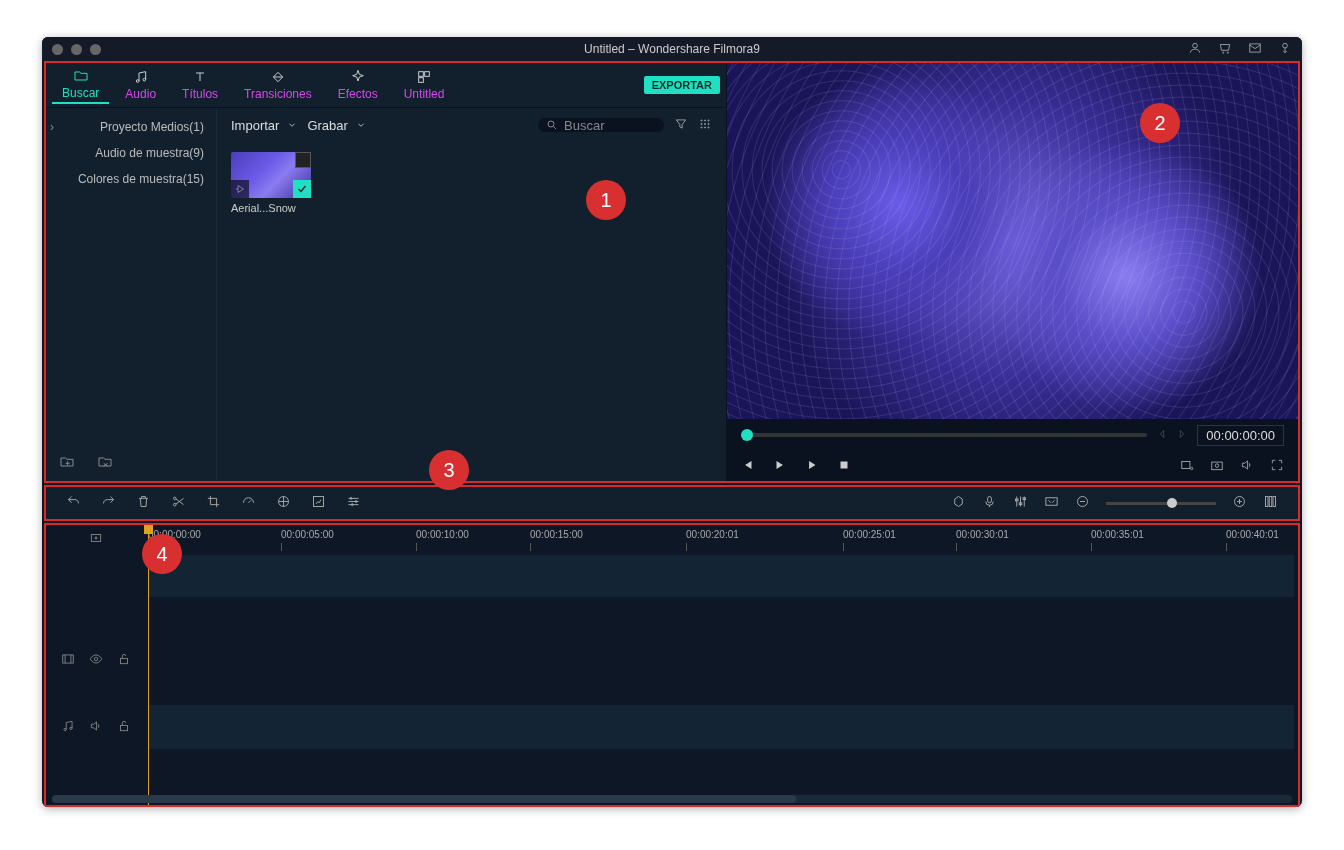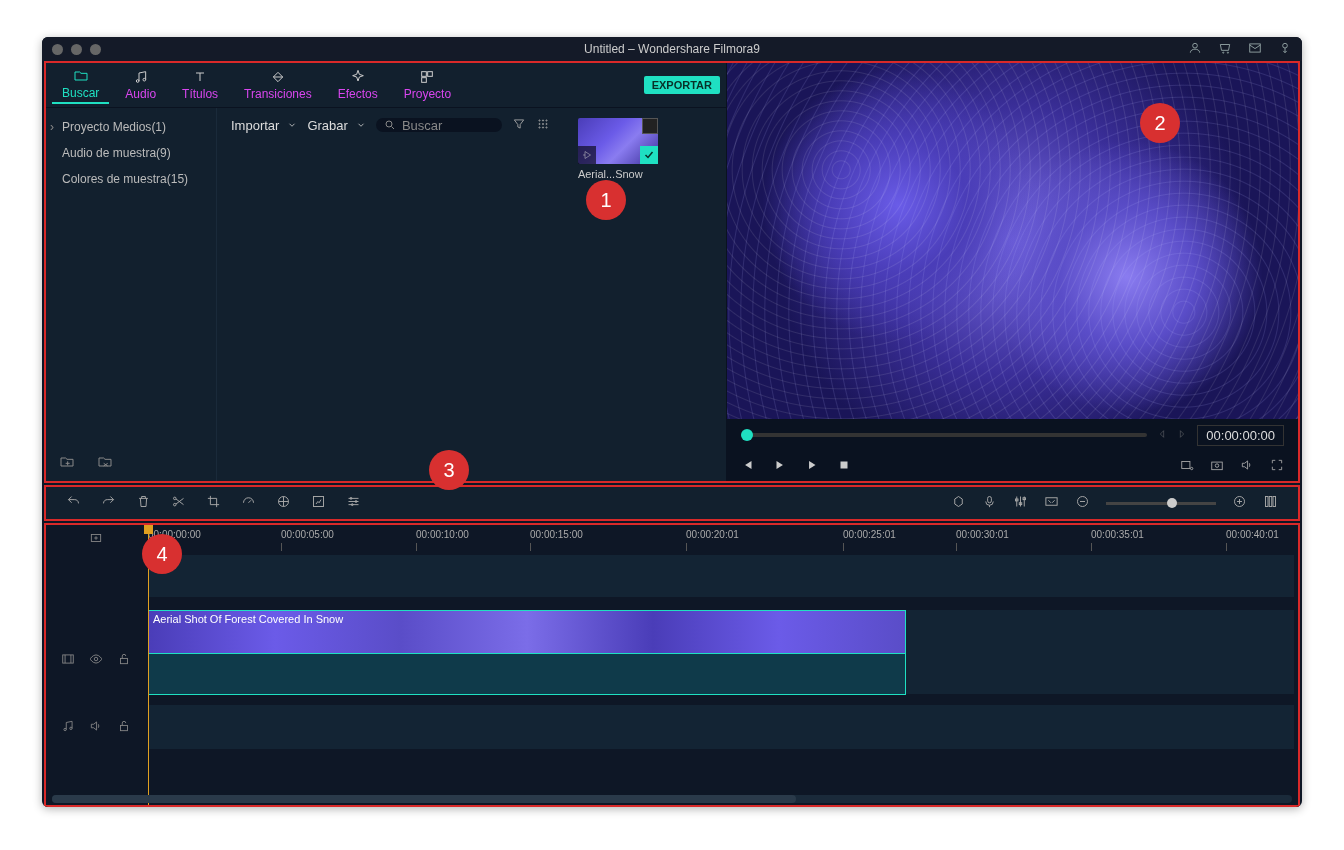--- a/index.html
+++ b/index.html
@@ -13,25 +13,25 @@
 .upper{display:flex;height:418px;border:2px solid #d92929;margin:0 2px}
 .left{width:680px;background:#12202e;display:flex;flex-direction:column;border-right:1px solid #0a1220}
 .tabs{height:44px;display:flex;align-items:center;padding:0 6px;gap:6px;border-bottom:1px solid #0a1220;position:relative}
 .tab{display:flex;flex-direction:column;align-items:center;padding:2px 10px;color:#d946ef;font-size:12px;cursor:pointer}
 .tab.active{color:#1fe0c2;border-bottom:2px solid #1fe0c2}
 .tab svg{width:16px;height:16px;stroke:#ccc;fill:none;stroke-width:1.5;margin-bottom:2px}
 .tab.active svg{stroke:#1fe0c2}
 .export{margin-left:auto;background:#1fe0c2;color:#083028;font-size:11px;padding:3px 8px;border-radius:2px;font-weight:600}
 .body{flex:1;display:flex}
 .sidebar{width:170px;background:#12202e;border-right:1px solid #1a2a3a;padding:6px 0;position:relative}
-.sitem{display:flex;justify-content:flex-start;padding:6px 12px 6px 16px;color:#bbb;font-size:12px}
+.sitem{display:flex;justify-content:flex-end;padding:6px 12px 6px 16px;color:#bbb;font-size:12px}
 .sitem:first-child::before{content:"›";position:absolute;left:4px;color:#888}
 .sfooter{position:absolute;bottom:8px;left:12px;display:flex;gap:20px}
 .sfooter svg{width:18px;height:16px;stroke:#888;fill:none;stroke-width:1.5}
-.content{flex:1;display:flex;flex-direction:row}
+.content{flex:1;display:flex;flex-direction:column}
 .cbar{height:34px;display:flex;align-items:center;padding:0 14px;gap:10px;color:#ddd;font-size:13px}
 .dd{display:flex;align-items:center;gap:8px;cursor:pointer}
 .dd svg{width:10px;height:10px;stroke:#ccc;fill:none;stroke-width:2}
 .search{margin-left:auto;background:#0a1220;border-radius:12px;height:14px;width:110px;display:flex;align-items:center;padding:0 8px;gap:6px;color:#888}
 .search svg{width:12px;height:12px;stroke:#888;fill:none;stroke-width:2}
 .cbar .icbtn svg{width:14px;height:14px;stroke:#aaa;fill:none;stroke-width:1.5}
 .thumbs{flex:1;padding:10px 14px}
 .thumb{width:63px}
 .thumb .img{width:80px;height:46px;background:linear-gradient(135deg,#4a3db8,#6b5be8 40%,#8a7cf0 60%,#3a2e98);position:relative;border-radius:2px}
 .thumb .img::after{content:"";position:absolute;right:0;top:0;width:14px;height:14px;background:#222;border:1px solid #555}
@@ -144,21 +144,21 @@
               <path d="M12 2l2 6 6 2-6 2-2 6-2-6-6-2 6-2z"></path>
             </svg>
             <span>Efectos</span>
           </div>
         <div class="tab">
             <svg viewBox="0 0 24 24">
               <rect x="4" y="4" width="7" height="7"></rect>
               <rect x="13" y="4" width="7" height="7"></rect>
               <rect x="4" y="13" width="7" height="7"></rect>
             </svg>
-            <span>Proyecto</span>
+            <span>Untitled</span>
           </div>
         <div class="export">EXPORTAR</div>
       </div>
       <div class="body">
         <div class="sidebar">
           <div class="sitem">
               <span>Proyecto Medios</span>
               <span>(1)</span>
             </div>
           <div class="sitem">
@@ -382,26 +382,20 @@
           </svg></span>
       <span><svg viewBox="0 0 24 24">
             <path d="M2 12s4-7 10-7 10 7 10 7-4 7-10 7-10-7-10-7z"></path>
             <circle cx="12" cy="12" r="3"></circle>
           </svg></span>
       <span><svg viewBox="0 0 24 24">
             <rect x="6" y="11" width="12" height="9"></rect>
             <path d="M9 11V7a3 3 0 016 0"></path>
           </svg></span>
     </div>
-    <div class="track" style="top:85px;height:84px">
-      <div class="clip" style="left:0;width:756px">
-        <div class="cl">Aerial Shot Of Forest Covered In Snow</div>
-        <div class="aud"></div>
-      </div>
-    </div>
 
     <div class="trackhead" style="top:180px;height:44px">
       <span><svg viewBox="0 0 24 24">
             <path d="M9 18V6l10-2v12"></path>
             <circle cx="7" cy="18" r="2"></circle>
             <circle cx="17" cy="16" r="2"></circle>
           </svg></span>
       <span><svg viewBox="0 0 24 24">
             <path d="M4 9v6h4l5 4V5L8 9z"></path>
             <path d="M16 9c1 1 1 5 0 6"></path>

